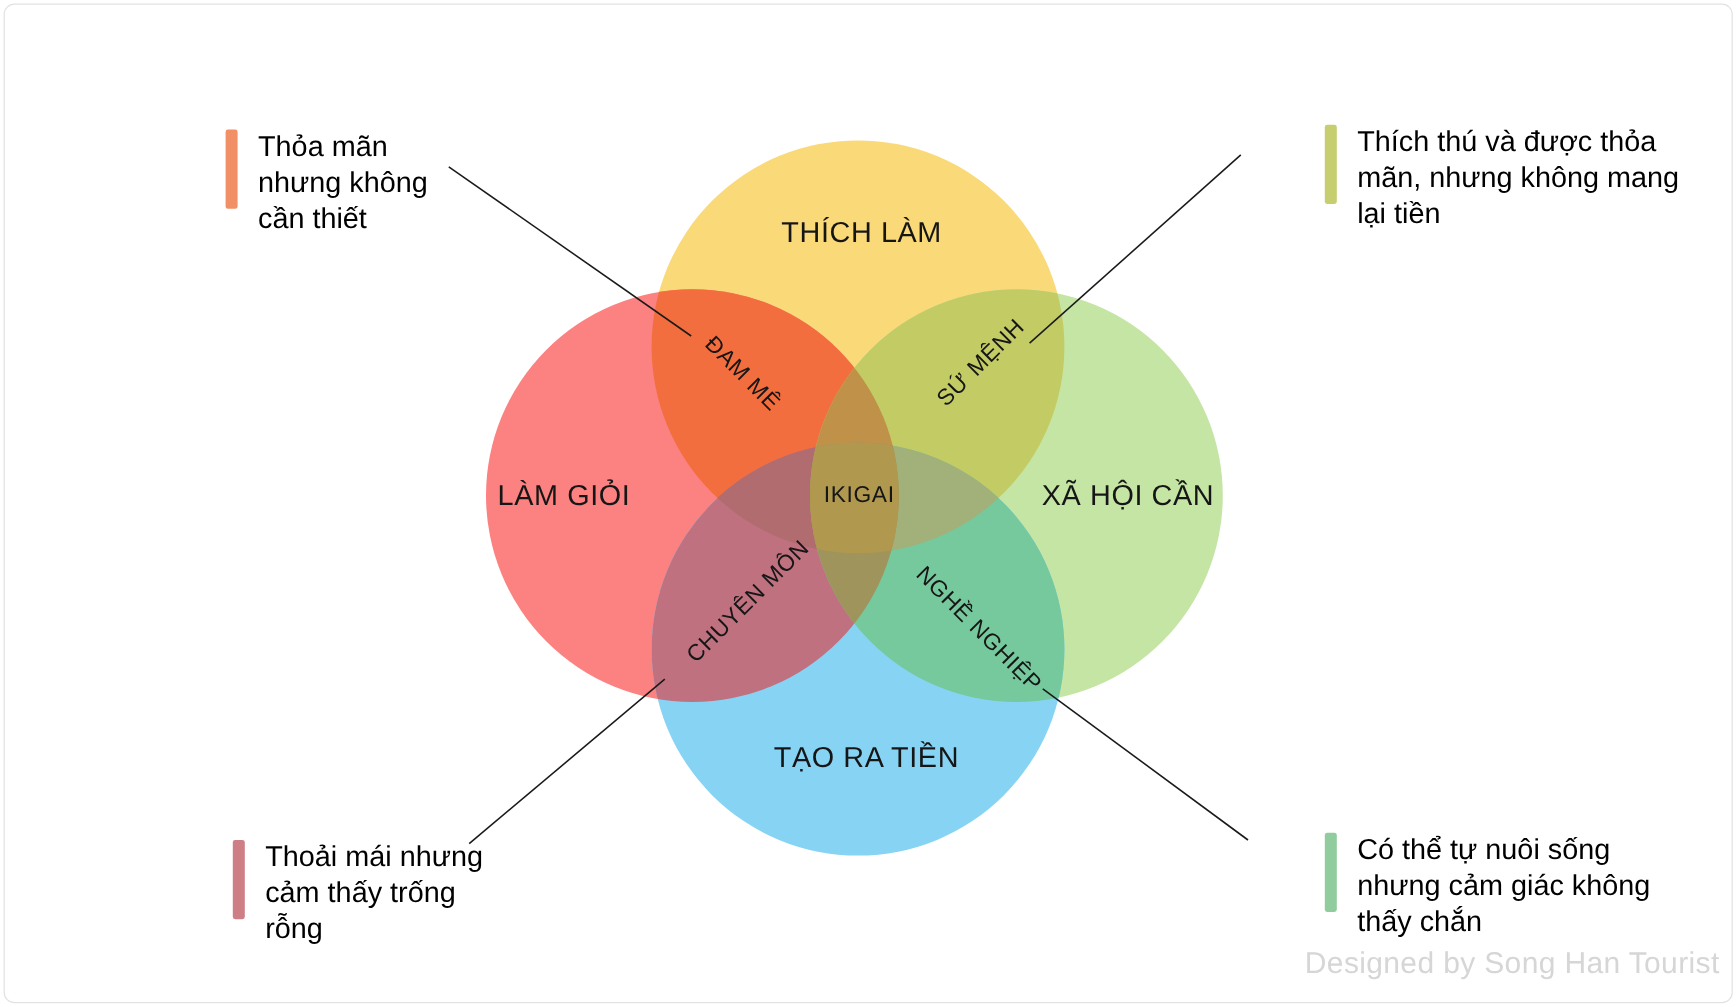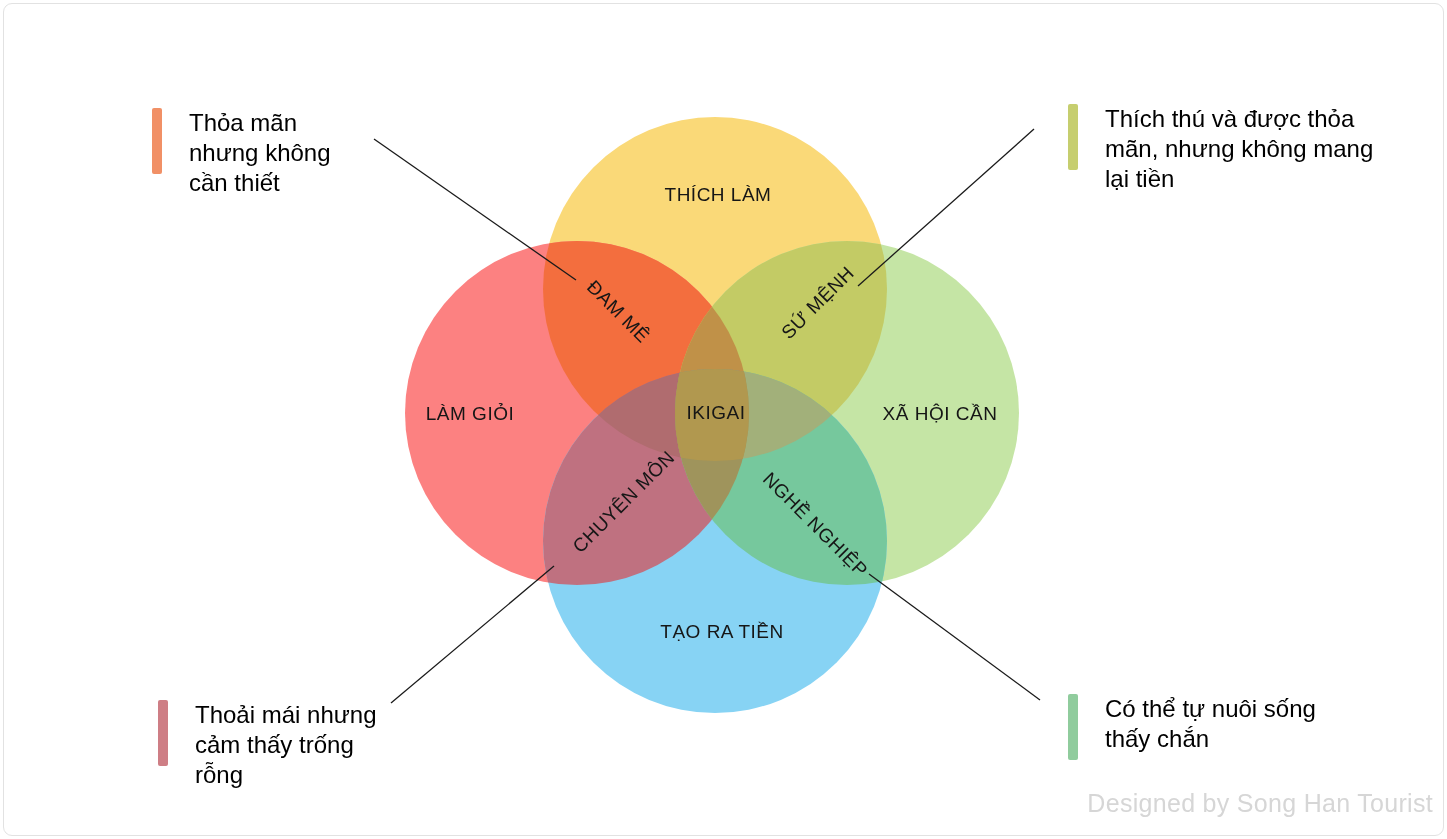--- a/index.html
+++ b/index.html
@@ -11,27 +11,27 @@
   .canvas-border {
     position: absolute; inset: 3px; border: 1px solid #e2e2e2;
     border-radius: 9px; pointer-events: none;
   }
   svg.venn { position: absolute; left: 0; top: 0; }
 
   .label {
     position: absolute; white-space: nowrap; color: #161616;
     transform: translate(-50%, -50%);
   }
-  .circle-label { font-size: 19px; letter-spacing: 0.5px; }
+  .circle-label { font-size: 24px; letter-spacing: 0.5px; }
   .overlap-label { font-size: 19px; letter-spacing: 0.5px; }
   .center-label { font-size: 19px; letter-spacing: 0.5px; }
   .rot45  { transform: translate(-50%, -50%) rotate(45deg); }
   .rotm45 { transform: translate(-50%, -50%) rotate(-45deg); }
 
-  .annotation { position: absolute; display: flex; gap: 27px; }
+  .annotation { position: absolute; display: flex; gap: 17px; margin-left: 36px; }
   .annotation .bar { width: 10px; height: 66px; border-radius: 2px; flex: 0 0 auto; }
   .annotation .lines { font-size: 24px; line-height: 30px; color: #000; }
 
   .credit {
     position: absolute; right: 14px; top: 789px;
     font-size: 25px; letter-spacing: 0.3px; margin-left: 10px;
   }
 </style>
 </head>
 <body>
@@ -124,17 +124,18 @@
     <div>Thoải mái nhưng</div>
     <div>cảm thấy trống</div>
     <div>rỗng</div>
   </div>
 </div>
 
 <div class="annotation" style="left:1068px; top:694px;">
   <div class="bar" style="background: rgb(144, 204, 157);"></div>
   <div class="lines">
     <div>Có thể tự nuôi sống</div>
+    <div>nhưng cảm giác không</div>
     <div>thấy chắn</div>
   </div>
 </div>
 
 <div class="credit" style="color: rgb(214, 214, 214);">Designed by Song Han Tourist</div>
 
 </body></html>

